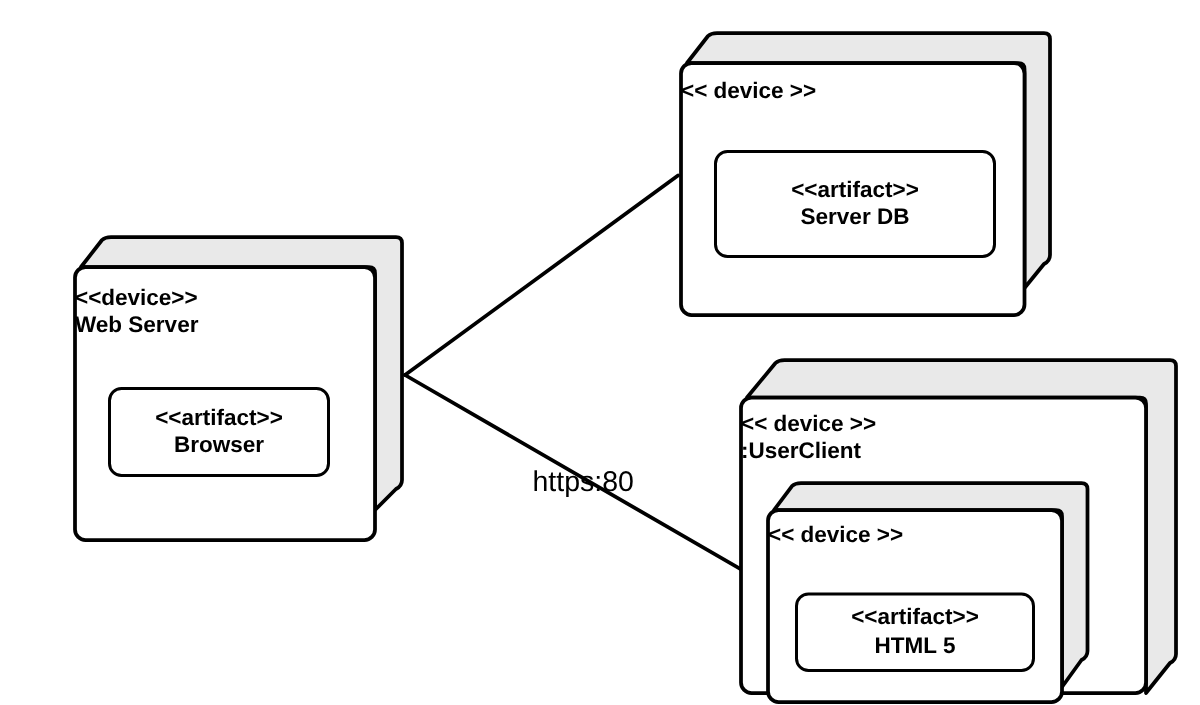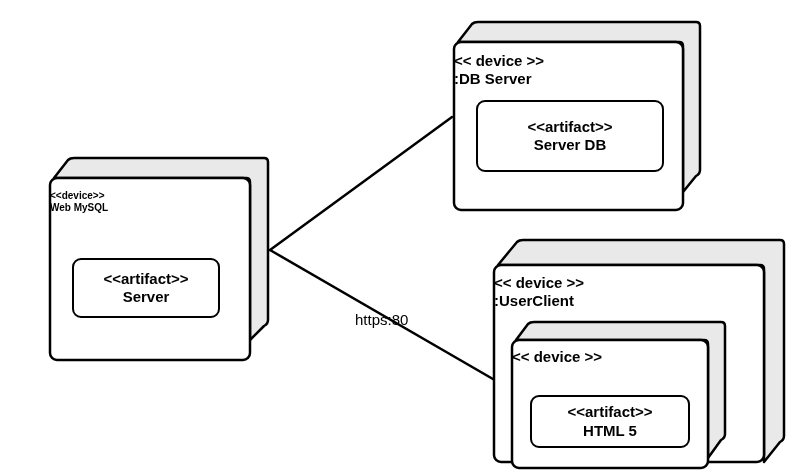--- a/index.html
+++ b/index.html
@@ -71,38 +71,37 @@
   <svg id="edges" viewBox="0 0 800 470" width="800" height="470" aria-hidden="true">
     <line x1="270" y1="250" x2="452" y2="117" stroke="#000000" stroke-width="2.5" stroke-linecap="round"></line>
     <line x1="270" y1="250" x2="512" y2="390" stroke="#000000" stroke-width="2.5" stroke-linecap="round"></line>
   </svg>
 
   <div class="node" style="left:48px; top:158px; width:222px; height:204px;">
     <svg class="node-svg" width="222" height="204" viewBox="0 0 222 204">
       <path d="M 20 2 Q 22 0 26 0 L 216 0 Q 220 0 220 4 L 220 162 Q 220 166 216 168 L 202 182 L 202 24 Q 202 20 198 20 L 6 20 Z" fill="#e9e9e9" stroke="#000000" stroke-width="2.5" stroke-linejoin="round"></path>
       <rect x="2" y="20" width="200" height="182" rx="7" ry="7" fill="#ffffff" stroke="#000000" stroke-width="2.5"></rect>
     </svg>
-    <div class="node-label" style="left:2px; top:32px; width:200px; font-size:10px;">
+    <div class="node-label" style="left:2px; top:32px; width:200px; font-size:15px;">
       <div>&lt;&lt;device&gt;&gt;</div>
-      <div>Web MySQL</div>
+      <div>Web Server</div>
     </div>
     <div class="artifact" style="left:24px; top:100px; width:148px; height:60px; font-size:15px;">
       <div>&lt;&lt;artifact&gt;&gt;</div>
-      <div>Server</div>
+      <div>Browser</div>
     </div>
   </div>
 
   <div class="node" style="left:452px; top:22px; width:251px; height:190px;">
     <svg class="node-svg" width="251" height="190" viewBox="0 0 251 190">
       <path d="M 20 2 Q 22 0 26 0 L 244 0 Q 248 0 248 4 L 248 148 Q 248 152 244 154 L 231 170 L 231 24 Q 231 20 227 20 L 6 20 Z" fill="#e9e9e9" stroke="#000000" stroke-width="2.5" stroke-linejoin="round"></path>
       <rect x="2" y="20" width="229" height="168" rx="7" ry="7" fill="#ffffff" stroke="#000000" stroke-width="2.5"></rect>
     </svg>
     <div class="node-label" style="left:2px; top:30px; width:229px; font-size:15px;">
       <div>&lt;&lt; device &gt;&gt;</div>
-      <div>:DB Server</div>
     </div>
     <div class="artifact" style="left:24px; top:78px; width:188px; height:72px; font-size:15px;">
       <div>&lt;&lt;artifact&gt;&gt;</div>
       <div>Server DB</div>
     </div>
   </div>
 
   <div class="node" style="left:492px; top:240px; width:297px; height:230px;">
     <svg class="node-svg" width="297" height="230" viewBox="0 0 297 230">
       <path d="M 25 2 Q 27 0 31 0 L 288 0 Q 292 0 292 4 L 292 196 Q 292 200 288 202 L 272 222 L 272 29 Q 272 25 268 25 L 6 25 Z" fill="#e9e9e9" stroke="#000000" stroke-width="2.5" stroke-linejoin="round"></path>
@@ -121,15 +120,15 @@
     </svg>
     <div class="node-label" style="left:2px; top:26px; width:196px; font-size:15px;">
       <div>&lt;&lt; device &gt;&gt;</div>
     </div>
     <div class="artifact" style="left:20px; top:73px; width:160px; height:53px; font-size:15px;">
       <div>&lt;&lt;artifact&gt;&gt;</div>
       <div>HTML 5</div>
     </div>
   </div>
 
-  <div class="edge-label" style="left:355px; top:311px; font-size:15px;">https:80</div>
+  <div class="edge-label" style="left:355px; top:311px; font-size:19px;">https:80</div>
 
 </div>
 
 </body></html>

